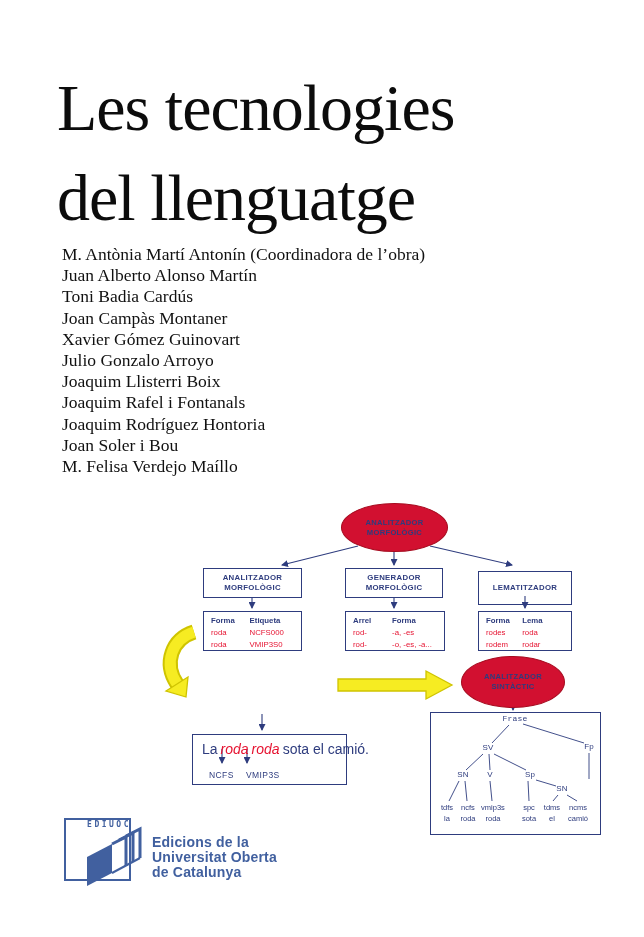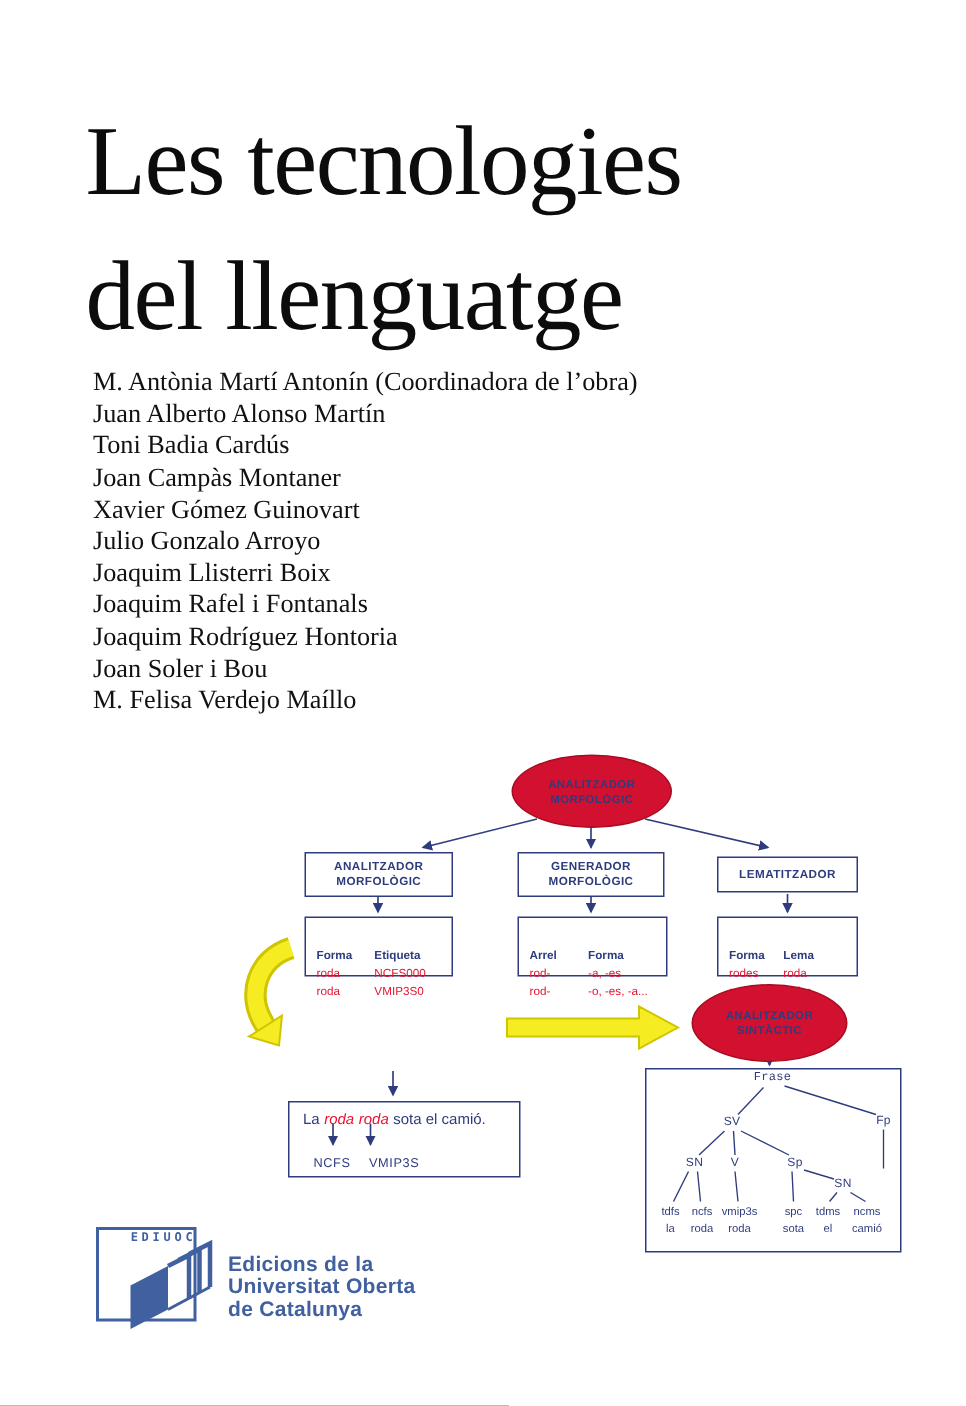--- a/index.html
+++ b/index.html
@@ -38,32 +38,32 @@
     text-align:center;letter-spacing:.3px;box-sizing:border-box;
   }
   .dbox{
     position:absolute;border:1.4px solid var(--navy);box-sizing:border-box;
     color:var(--navy);font-size:7.8px;font-weight:bold;line-height:10px;
     display:flex;flex-direction:column;align-items:center;justify-content:center;
     text-align:center;letter-spacing:.3px;background:transparent;
   }
   .dtable{
     position:absolute;border:1.4px solid var(--navy);box-sizing:border-box;
-    font-size:7.8px;background:transparent;padding-top:19px;
+    font-size:7.8px;background:transparent;padding-top:3px;
   }
   .trow{display:flex;line-height:12px;}
   .trow span{display:block;}
   .trow span:first-child{width:47%;padding-left:7px;box-sizing:border-box;}
   .thead{font-weight:bold;color:var(--navy);}
   .tdata{color:var(--datared);}
   .sentbox{
     position:absolute;left:192px;top:734px;width:155px;height:51px;
     border:1.4px solid var(--navy);box-sizing:border-box;
   }
-  .sline{position:absolute;left:9px;top:6px;font-size:10px;color:var(--navy);white-space:nowrap;}
+  .sline{position:absolute;left:9px;top:6px;font-size:14px;color:var(--navy);white-space:nowrap;}
   .sline span{margin-right:3px;}
   .sred{color:var(--datared);font-style:italic;}
   .stag{position:absolute;top:35px;font-size:8.5px;color:var(--navy);letter-spacing:.4px;}
   .treebox{
     position:absolute;left:430px;top:712px;width:171px;height:123px;
     border:1.4px solid var(--navy);box-sizing:border-box;
   }
   .tnode{
     position:absolute;transform:translateX(-50%);
     font-size:8px;color:var(--navy);white-space:nowrap;letter-spacing:.2px;
@@ -170,21 +170,21 @@
   </div>
 
   <div class="dbox" style="left:203px;top:568px;width:99px;height:30px;">
     <div>ANALITZADOR</div>
     <div>MORFOLÒGIC</div>
   </div>
   <div class="dbox" style="left:345px;top:568px;width:98px;height:30px;">
     <div>GENERADOR</div>
     <div>MORFOLÒGIC</div>
   </div>
-  <div class="dbox" style="left:478px;top:571px;width:94px;height:24px;">
+  <div class="dbox" style="left:478px;top:571px;width:94px;height:34px;">
     <div>LEMATITZADOR</div>
   </div>
 
   <div class="dtable" style="left:203px;top:611px;width:99px;height:40px;">
     <div class="trow thead">
       <span>Forma</span>
       <span>Etiqueta</span>
     </div>
     <div class="trow tdata">
       <span>roda</span>

